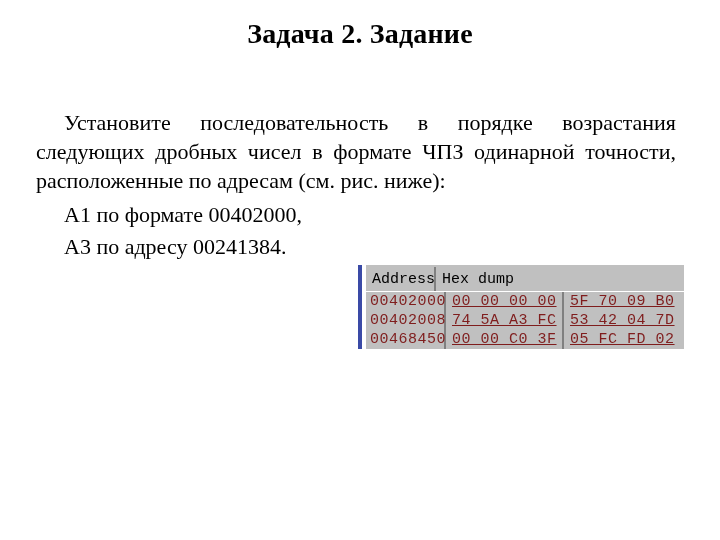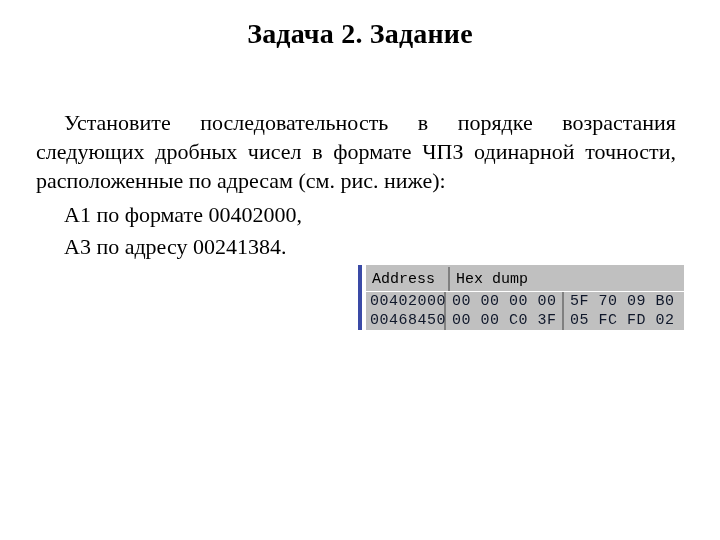--- a/index.html
+++ b/index.html
@@ -67,52 +67,53 @@
   }
   .hex-header {
     display: flex;
     height: 24px;
     font-size: 15px;
     color: #000;
     background: #c0c0c0;
     border-bottom: 1px solid #ffffff;
   }
   .hex-header .col-addr {
-    width: 84px;
+    width: 70px;
     box-sizing: border-box;
     padding-left: 6px;
     border-right: 2px solid #808080;
     display: flex;
     align-items: center;
   }
   .hex-header .col-hex {
     flex: 1;
     box-sizing: border-box;
     padding-left: 6px;
     display: flex;
     align-items: center;
   }
   .hex-row {
     display: flex;
     height: 19px;
     font-size: 15px;
     line-height: 19px;
-    color: #0f172a;
+    color: #7f1d1d;
     background: #c0c0c0;
   }
   .hex-row .addr {
     width: 80px;
     box-sizing: border-box;
     padding-left: 4px;
     letter-spacing: 0.5px;
     border-right: 2px solid #808080;
   }
   .hex-row .bytes {
     flex: 1;
     display: flex;
+    text-decoration: underline;
   }
   .hex-row .grp {
     box-sizing: border-box;
     padding-left: 6px;
     letter-spacing: 0.5px;
     white-space: pre;
   }
   .hex-row .grp.a { width: 118px; border-right: 2px solid #808080; }
   .hex-row .grp.b { flex: 1; }
 </style>
@@ -142,20 +143,27 @@
         </div>
 
         <div class="hex-row">
           <div class="addr">00402000</div>
           <div class="bytes">
             <div class="grp a">00 00 00 00</div>
             <div class="grp b">5F 70 09 B0</div>
           </div>
         </div>
 
+        <div class="hex-row">
+          <div class="addr">00402008</div>
+          <div class="bytes">
+            <div class="grp a">74 5A A3 FC</div>
+            <div class="grp b">53 42 04 7D</div>
+          </div>
+        </div>
 
         <div class="hex-row">
           <div class="addr">00468450</div>
           <div class="bytes">
             <div class="grp a">00 00 C0 3F</div>
             <div class="grp b">05 FC FD 02</div>
           </div>
         </div>
 
       </div>

